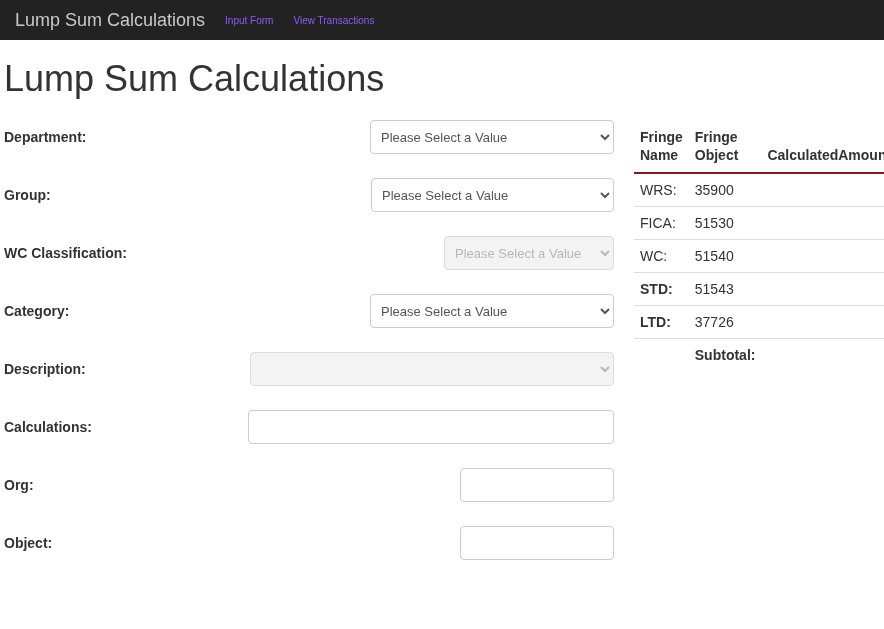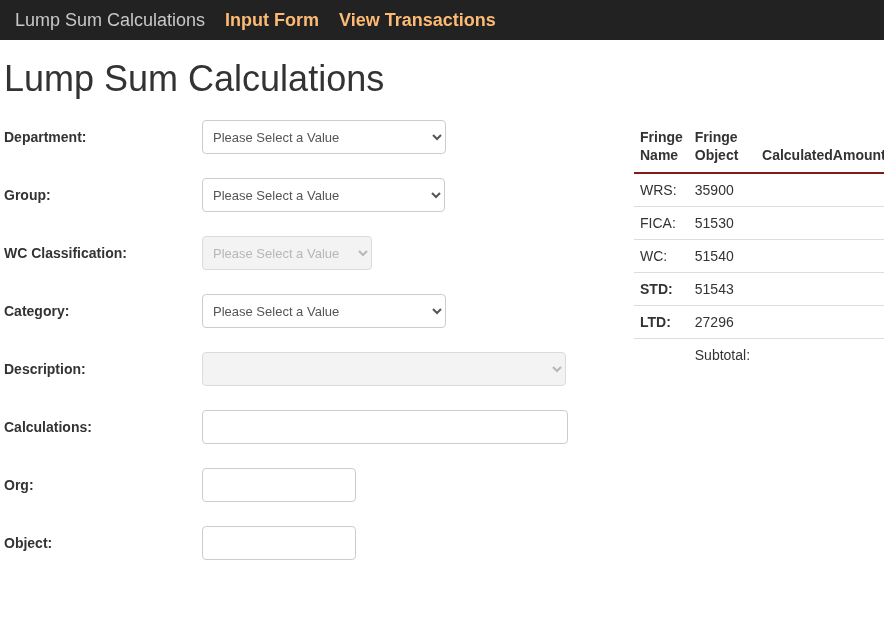--- a/index.html
+++ b/index.html
@@ -19,25 +19,24 @@
     align-items:center;
     padding:0 15px;
   }
   .navbar-brand {
     color:#c8c8c8;
     font-size:18px;
     margin-right:20px;
     cursor:pointer;
   }
   .nav-link {
-    color:#fdba74;
-    font-size:18px;
+    color:#8b5cf6;
+    font-size:10px;
     margin-right:20px;
     cursor:pointer;
-    font-weight:bold;
   }
   .container {
     padding:0 4px 10px 4px;
   }
   h1.page-title {
     font-size:36px;
     font-weight:500;
     margin:18px 0 20px 0;
     color:#333;
   }
@@ -49,20 +48,21 @@
     flex:0 0 610px;
   }
   .side-col {
     flex:1;
     padding-left:20px;
   }
   .form-row {
     display:flex;
     align-items:center;
     margin-bottom:24px;
+    justify-content:space-between;
   }
   .form-label {
     flex:0 0 166px;
     font-weight:700;
     color:#333;
     font-size:14px;
   }
   .form-control {
     height:34px;
     padding:6px 10px;
@@ -107,21 +107,21 @@
     padding:8px 6px;
     border-bottom:1px solid #ddd;
     vertical-align:top;
   }
   table.fringe th.col-name { width:60px; }
   table.fringe th.col-object { width:60px; }
   table.fringe tr.subtotal td {
     border-bottom:none;
   }
   table.fringe tr.subtotal td.label-cell {
-    font-weight:400;
+    font-weight:700;
     text-align:right;
   }
 </style>
 </head>
 <body>
 
 <div class="navbar">
   <div class="navbar-brand">Lump Sum Calculations</div>
   <div class="nav-link">Input Form</div>
   <div class="nav-link">View Transactions</div>
@@ -211,21 +211,21 @@
             <td>51540</td>
             <td></td>
           </tr>
           <tr>
             <td style="font-weight:700">STD:</td>
             <td>51543</td>
             <td></td>
           </tr>
           <tr>
             <td style="font-weight:700">LTD:</td>
-            <td>27296</td>
+            <td>37726</td>
             <td></td>
           </tr>
           <tr class="subtotal">
             <td></td>
             <td class="label-cell">Subtotal:</td>
             <td></td>
           </tr>
         </tbody>
       </table>
     </div>

